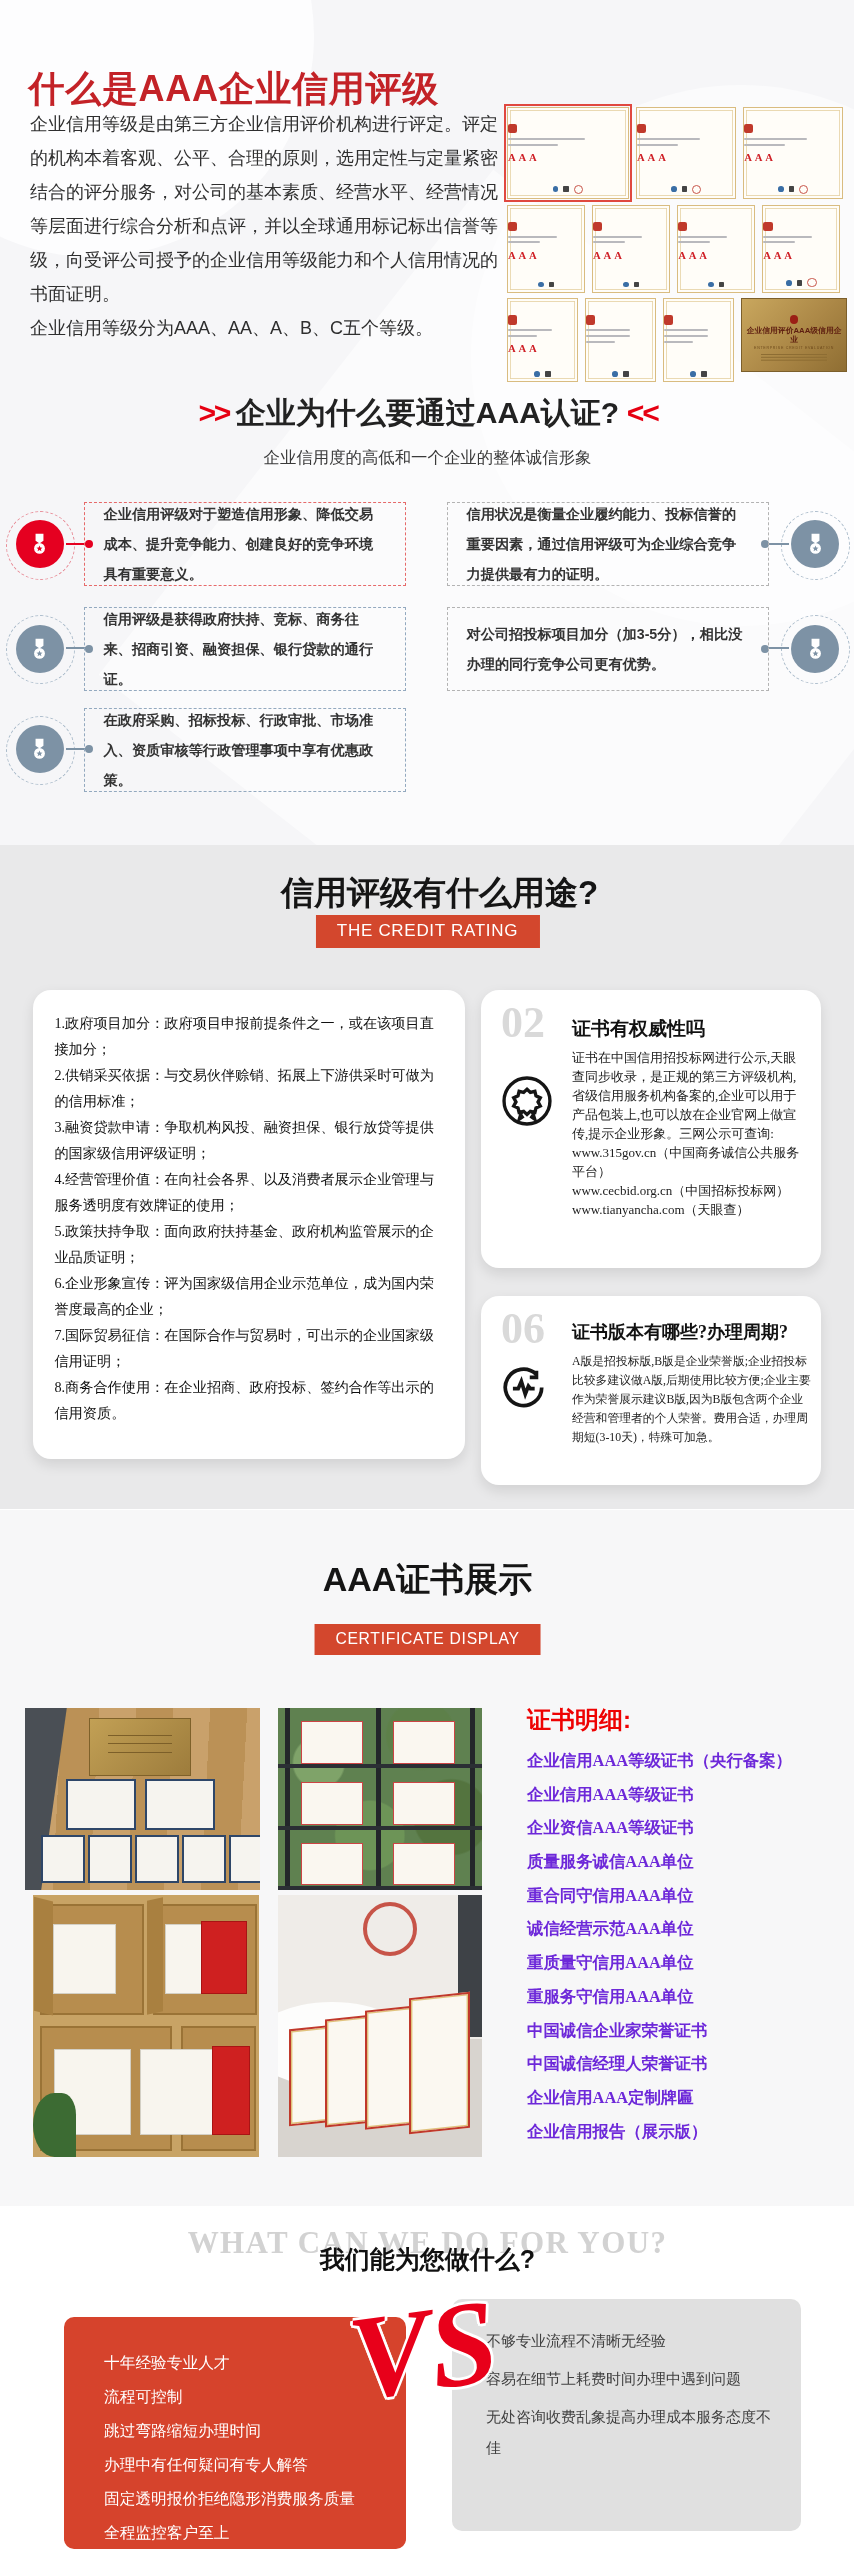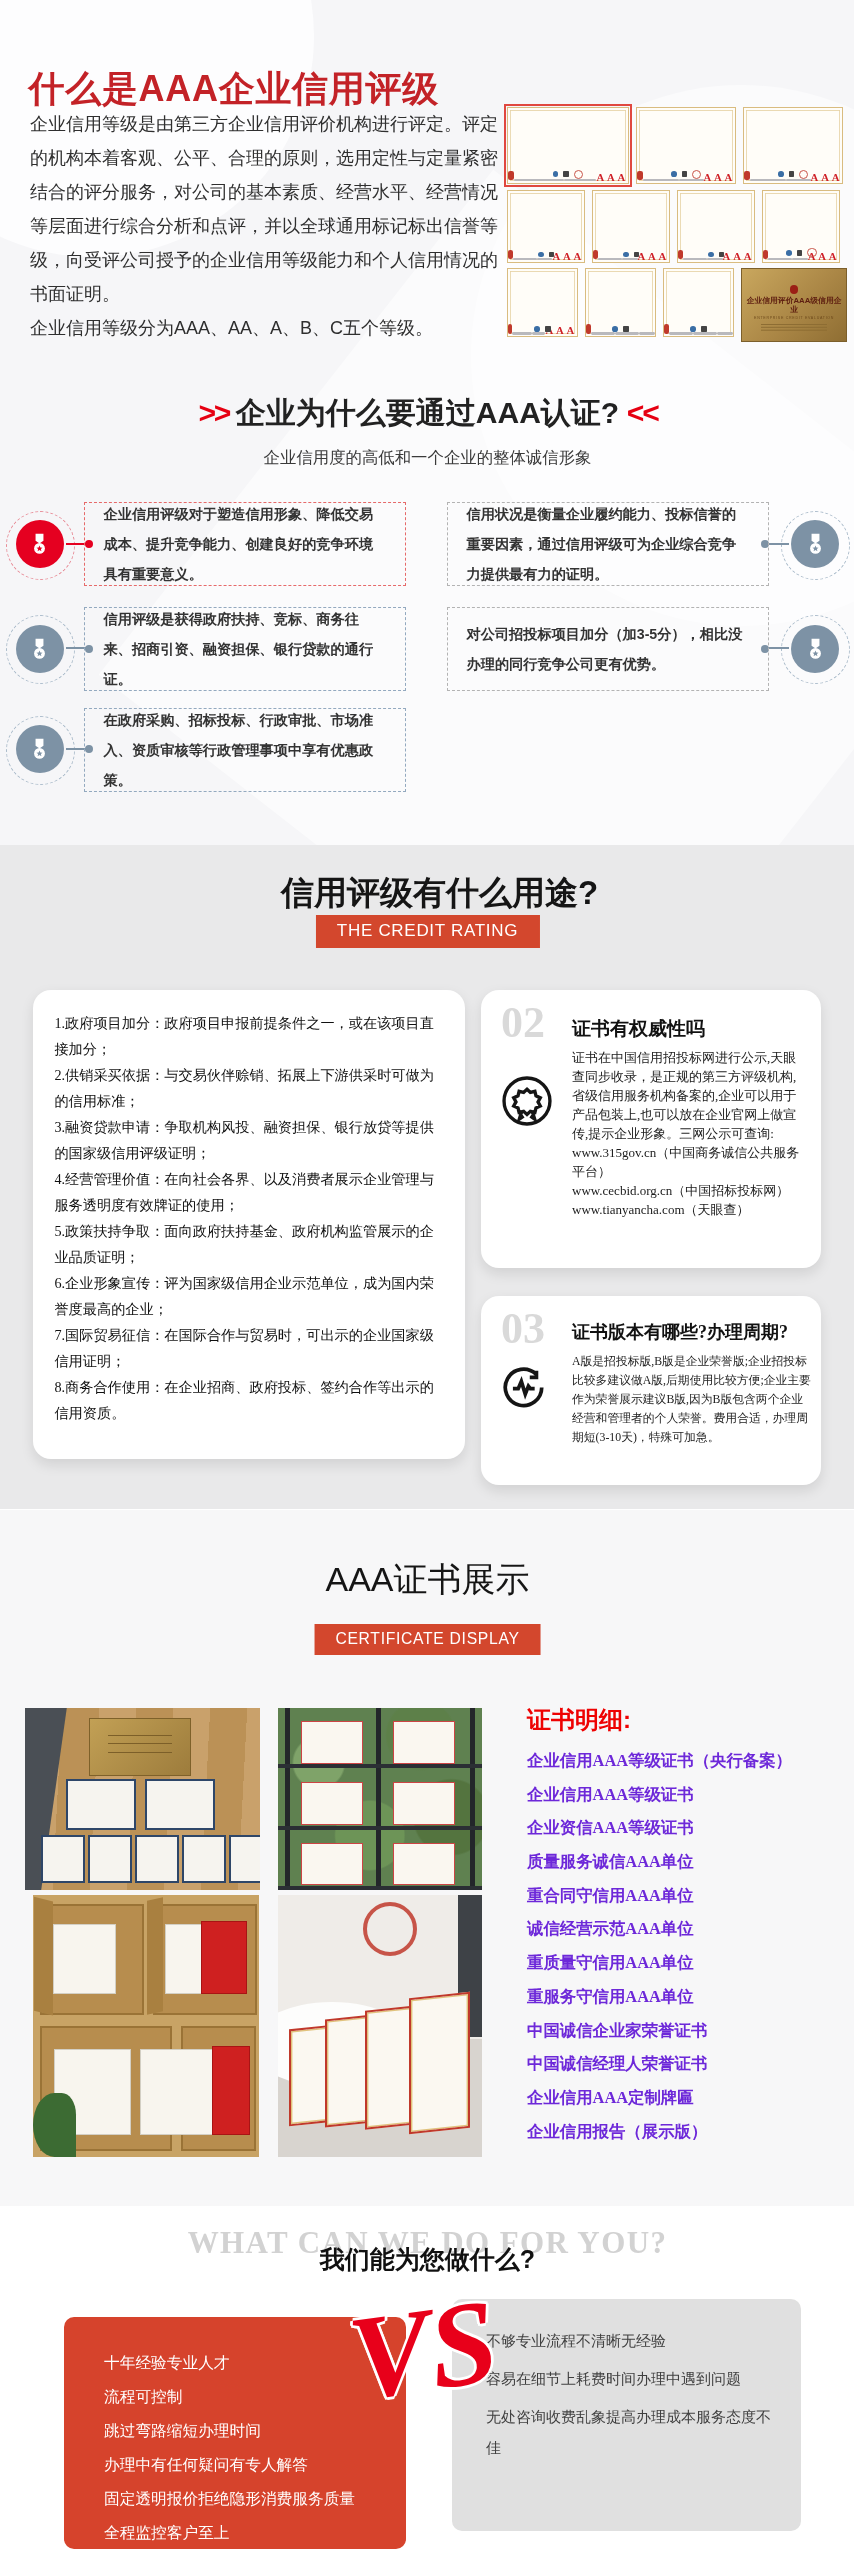--- a/index.html
+++ b/index.html
@@ -10,21 +10,21 @@
   .hero .shape-a{position:absolute;left:-128px;top:-185px;width:442px;height:442px;border-radius:50%;background:#fdfdfe;}
   .hero .shape-b{position:absolute;right:-157px;top:85px;width:541px;height:541px;border-radius:50%;background:#fbfbfc;}
   .hero .shape-c{position:absolute;left:228px;top:299px;width:641px;height:641px;background:#ffffff;transform:rotate(38deg);opacity:.55;}
   .hero-title{position:absolute;left:28.5px;top:41px;font-size:36px;font-weight:900;color:#c32227;letter-spacing:0.7px;}
   .hero-paras{position:absolute;left:30px;top:107px;width:470px;font-size:18px;line-height:34px;color:#2f2f2f;font-weight:500;}
   .hero-paras p{margin:0;}
   
   .certgrid{position:absolute;left:507px;top:107px;width:340px;}
   .crow{display:flex;gap:7.1px;margin-bottom:5.7px;align-items:stretch;}
   .cert{background:#fffdf8;border:1.4px solid #d9bc80;box-shadow:inset 0 0 0 2.1px #fffdf8, inset 0 0 0 2.8px #e4cd9a;
-        display:flex;flex-direction:row;align-items:flex-end;padding-top:1px;position:relative;}
+        display:flex;flex-direction:column;align-items:flex-start;padding-top:16px;position:relative;}
   .cert.highlight{outline:2.1px solid #e0483f;outline-offset:1.4px;}
   .cert .seal{width:9.3px;height:9.3px;background:#c0392b;border-radius:2.1px;margin-bottom:2.8px;}
   .cert .bar{width:64%;height:2.1px;background:#b9b9bd;margin:1.8px 0;border-radius:1.4px;}
   .cert .bar.short{width:42%;}
   .cert .aaa{color:#cf1f26;font-weight:900;font-size:10.7px;letter-spacing:2.8px;margin-top:3.6px;font-family:"Liberation Serif",serif;}
   .cert .foot{position:absolute;bottom:4.3px;left:0;right:0;display:flex;justify-content:center;gap:5px;align-items:center;}
   .cert .st{width:5.7px;height:5.7px;border-radius:50%;}
   .st.blue{background:#3a6ea5;}
   .st.qr{background:#444;border-radius:0.7px;}
   .st.red{background:transparent;border:1.4px solid #c8554a;width:7.1px;height:7.1px;}
@@ -69,21 +69,21 @@
   .card03 .cicon{top:68px;width:47px;height:47px;}
   .chead{position:absolute;left:91px;font-family:"Liberation Serif",serif;font-weight:700;color:#111;}
   .card02 .chead{top:26px;font-size:19px;text-align:center;}
   .card03 .chead{top:24px;font-size:18px;}
   .cbody{position:absolute;left:91px;font-family:"Liberation Serif",serif;color:#1c1c1c;}
   .card02 .cbody{top:58px;width:236px;font-size:13px;line-height:19px;}
   .card03 .cbody{top:56px;width:239px;font-size:11.8px;line-height:19px;}
   .cbody p{margin:0;}
   
   .sec4{position:absolute;left:0;top:1510px;width:855px;height:696px;background:#f7f7f8;border-bottom:0.7px solid #ededee;}
-  .sec4-title{position:absolute;left:0;top:47px;width:855px;text-align:center;font-size:34px;font-weight:400;color:#151515;}
+  .sec4-title{position:absolute;left:0;top:47px;width:855px;text-align:center;font-size:34px;font-weight:700;color:#151515;}
   .sec4 .badge{top:114px;font-size:15.7px;}
   .photo{position:absolute;overflow:hidden;background:#ddd;}
   
   .ph1{left:25px;top:198px;width:235px;height:182px;
        background:repeating-linear-gradient(93deg,#c9a16b 0 37px,#bb9156 37px 74px);}
   .ph1 .chair{position:absolute;left:-21.4px;top:0;width:50px;height:182px;background:#4a4f55;transform:skewX(-8deg);}
   .ph1 .gplaque{position:absolute;left:64px;top:10px;width:100px;height:56px;background:linear-gradient(135deg,#c2a055,#9d7c3c);border:1.4px solid #7e612a;}
   .ph1 .gplaque i{position:absolute;left:18%;width:64%;height:1.4px;background:#7c5f29;display:block;}
   .ph1 .cr{position:absolute;background:#f6f4ef;border:2.1px solid #2e4668;}
   
@@ -367,21 +367,21 @@
       <div class="chead">证书有权威性吗</div>
       <div class="cbody">
         <p>证书在中国信用招投标网进行公示,天眼查同步收录，是正规的第三方评级机构,省级信用服务机构备案的,企业可以用于产品包装上,也可以放在企业官网上做宣传,提示企业形象。三网公示可查询:</p>
         <p>www.315gov.cn（中国商务诚信公共服务平台）</p>
         <p>www.cecbid.org.cn（中国招标投标网）</p>
         <p>www.tianyancha.com（天眼查）</p>
       </div>
     </div>
 
     <div class="card card03">
-      <div class="cnum">03</div>
+      <div class="cnum">06</div>
       <div class="cicon">
         <svg viewBox="0 0 24 24" fill="none" stroke="#151515" stroke-width="1.9">
           <path d="M21.3 12a9.3 9.3 0 1 1-2.9-6.8"></path>
           <path d="M18.6 3.4v3.4h-3.4"></path>
           <path d="M6.6 12.6h2.7l1.6-3.7 2 6.5 1.6-4.1 1 1.3h2.2"></path>
         </svg>
       </div>
       <div class="chead">证书版本有哪些?办理周期?</div>
       <div class="cbody">
         <p>A版是招投标版,B版是企业荣誉版;企业招投标比较多建议做A版,后期使用比较方便;企业主要作为荣誉展示建议B版,因为B版包含两个企业经营和管理者的个人荣誉。费用合适，办理周期短(3-10天)，特殊可加急。</p>

